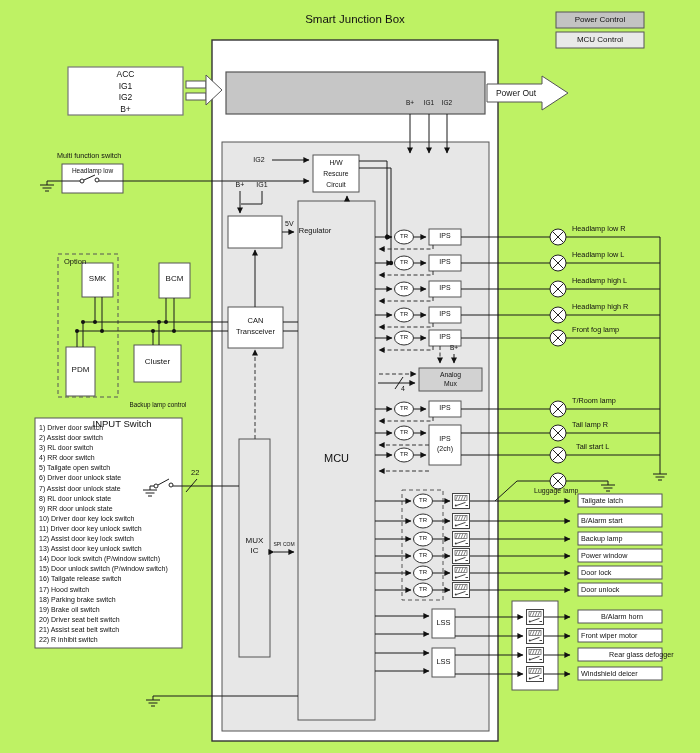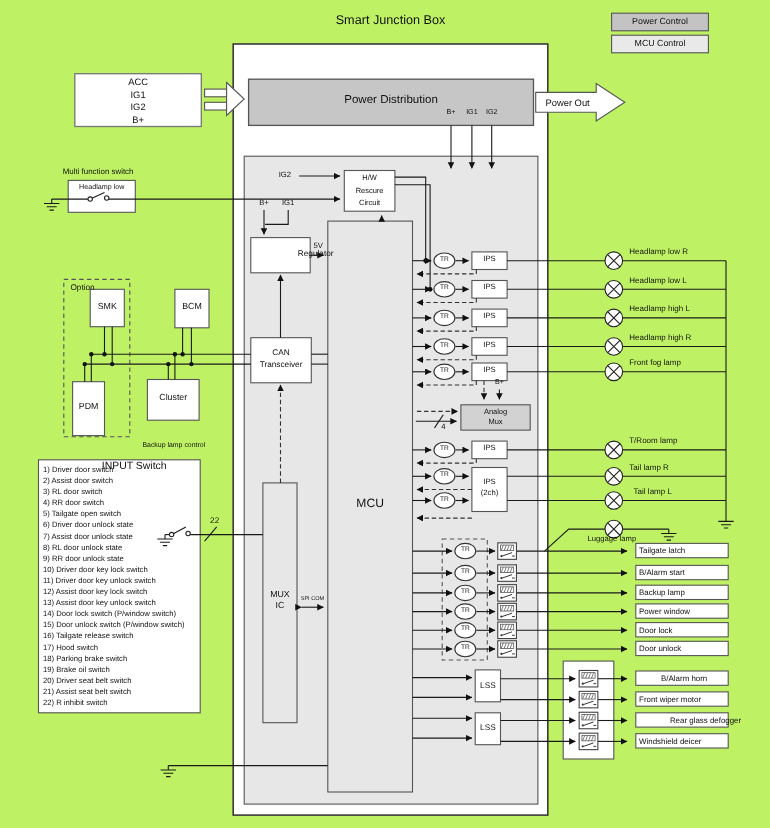--- a/index.html
+++ b/index.html
@@ -298,36 +298,35 @@
 </svg>
 
 <div class="t c" style="left:212px;top:12px;width:286px;font-size:11.5px;">Smart Junction Box</div>
 <div class="t c" style="left:556px;top:15px;width:88px;font-size:8px;">Power Control</div>
 <div class="t c" style="left:556px;top:35px;width:88px;font-size:8px;">MCU Control</div>
 
 <div class="t c" style="left:68px;top:69px;width:115px;font-size:8.5px;line-height:11.5px;">ACC
 IG1
 IG2
 B+</div>
-<div class="t c" style="left:226px;top:85px;width:259px;font-size:10.5px;">Power Distribution</div>
 <div class="t c" style="left:401px;top:99px;width:18px;font-size:6.5px;">B+</div>
 <div class="t c" style="left:420px;top:99px;width:18px;font-size:6.5px;">IG1</div>
 <div class="t c" style="left:438px;top:99px;width:18px;font-size:6.5px;">IG2</div>
 <div class="t" style="left:491px;top:88px;width:50px;font-size:8.5px;text-align:center;">Power Out</div>
 
 <div class="t" style="left:57px;top:151px;width:90px;font-size:7.2px;">Multi function switch</div>
 <div class="t c" style="left:63px;top:167px;width:59px;font-size:6.5px;">Headlamp low</div>
 
 <div class="t c" style="left:250px;top:156px;width:18px;font-size:7px;">IG2</div>
 <div class="t c" style="left:313px;top:157px;width:46px;font-size:6.8px;line-height:11px;">H/W
 Rescure
 Circuit</div>
 <div class="t c" style="left:232px;top:181px;width:16px;font-size:7px;">B+</div>
 <div class="t c" style="left:253px;top:181px;width:18px;font-size:7px;">IG1</div>
-<div class="t c" style="left:216px;top:226px;width:54px;font-size:7.5px;padding-left:44px;">Regulator</div>
+<div class="t c" style="left:244px;top:226px;width:54px;font-size:7.5px;padding-left:44px;">Regulator</div>
 <div class="t" style="left:285px;top:220px;width:16px;font-size:7px;">5V</div>
 
 <div class="t" style="left:64px;top:257px;width:36px;font-size:7.5px;">Option</div>
 <div class="t c" style="left:82px;top:274px;width:31px;font-size:8px;">SMK</div>
 <div class="t c" style="left:159px;top:274px;width:31px;font-size:8px;">BCM</div>
 <div class="t c" style="left:66px;top:365px;width:29px;font-size:8px;">PDM</div>
 <div class="t c" style="left:134px;top:357px;width:47px;font-size:8px;">Cluster</div>
 <div class="t c" style="left:116px;top:401px;width:84px;font-size:6.3px;">Backup lamp control</div>
 <div class="t c" style="left:228px;top:315px;width:55px;font-size:7.5px;line-height:11px;">CAN
 Transceiver</div>
@@ -374,21 +373,21 @@
 <div class="t c" style="left:432px;top:618px;width:23px;font-size:7.5px;">LSS</div>
 <div class="t c" style="left:432px;top:657px;width:23px;font-size:7.5px;">LSS</div>
 
 <div class="t" style="left:572px;top:224px;width:92px;font-size:7.3px;">Headlamp low R</div>
 <div class="t" style="left:572px;top:250px;width:92px;font-size:7.3px;">Headlamp low L</div>
 <div class="t" style="left:572px;top:276px;width:92px;font-size:7.3px;">Headlamp high L</div>
 <div class="t" style="left:572px;top:302px;width:92px;font-size:7.3px;">Headlamp high R</div>
 <div class="t" style="left:572px;top:325px;width:92px;font-size:7.3px;">Front fog lamp</div>
 <div class="t" style="left:572px;top:396px;width:92px;font-size:7.3px;">T/Room lamp</div>
 <div class="t" style="left:572px;top:420px;width:92px;font-size:7.3px;">Tail lamp R</div>
-<div class="t" style="left:576px;top:442px;width:92px;font-size:7.3px;">Tail lamp L</div>
+<div class="t" style="left:576px;top:442px;width:92px;font-size:7.3px;">Tail start L</div>
 <div class="t" style="left:534px;top:487px;width:60px;font-size:7px;">Luggage lamp</div>
 
 <div class="t" style="left:581px;top:496px;width:80px;font-size:7.2px;">Tailgate latch</div>
 <div class="t" style="left:581px;top:516px;width:80px;font-size:7.2px;">B/Alarm start</div>
 <div class="t" style="left:581px;top:534px;width:80px;font-size:7.2px;">Backup lamp</div>
 <div class="t" style="left:581px;top:551px;width:80px;font-size:7.2px;">Power window</div>
 <div class="t" style="left:581px;top:568px;width:80px;font-size:7.2px;">Door lock</div>
 <div class="t" style="left:581px;top:585px;width:80px;font-size:7.2px;">Door unlock</div>
 
 <div class="t" style="left:601px;top:612px;width:80px;font-size:7.2px;">B/Alarm horn</div>

